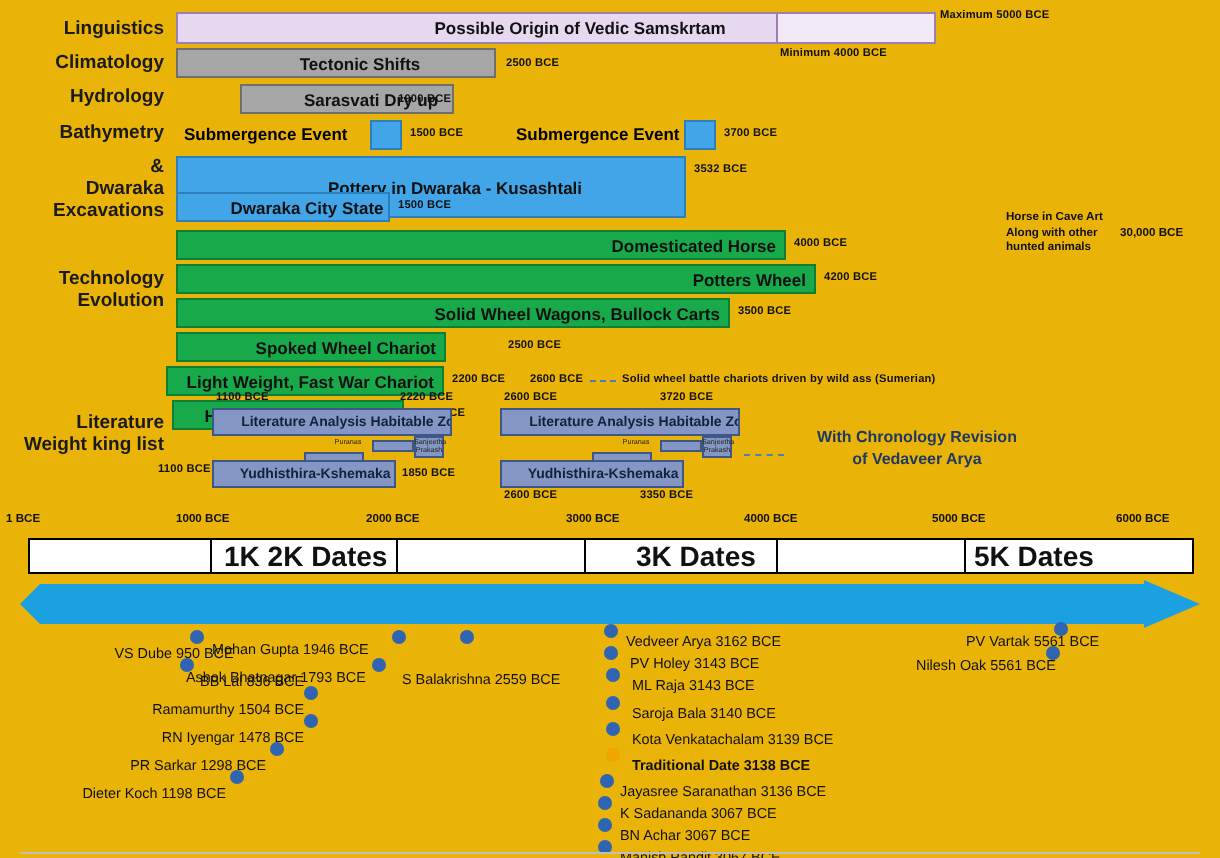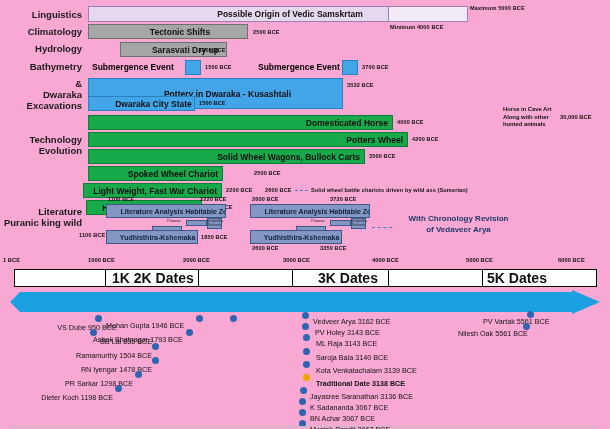--- a/index.html
+++ b/index.html
@@ -10,21 +10,21 @@
   }
   body {
     font-family: "Liberation Sans", sans-serif;
     color: #000000;
   }
   #stage {
     position: relative;
     width: 610px;
     height: 429px;
     overflow: hidden;
-    background: #f9a8d4;
+    background: #eab308;
   }
   .abs { position: absolute; }
 
   
   .rowlabel {
     font-size: 9.5px;
     font-weight: bold;
     color: #1a1a1a;
     text-align: right;
     line-height: 11px;
@@ -137,21 +137,21 @@
   <div class="abs rowlabel" style="left:2px; top:9px; width:80px;">Linguistics</div>
   <div class="abs rowlabel" style="left:2px; top:26px; width:80px;">Climatology</div>
   <div class="abs rowlabel" style="left:2px; top:43px; width:80px;">Hydrology</div>
   <div class="abs rowlabel" style="left:2px; top:61px; width:80px;">Bathymetry</div>
   <div class="abs rowlabel" style="left:2px; top:78px; width:80px;">&amp;
 Dwaraka
 Excavations</div>
   <div class="abs rowlabel" style="left:2px; top:134px; width:80px;">Technology
 Evolution</div>
   <div class="abs rowlabel" style="left:2px; top:206px; width:80px;">Literature
-Puranic king wild</div>
+Weight king list</div>
 
   <div class="abs bar lilac center" style="left:88px; top:6px; width:380px; height:16px;">
     <span>Possible Origin of Vedic Samskrtam</span>
   </div>
   <div class="abs bar hollowlilac" style="left:388px; top:6px; width:80px; height:16px;"></div>
   <div class="abs ann two" style="left:390px; top:24px;">Minimum
 4000 BCE</div>
   <div class="abs ann two" style="left:470px; top:5px;">Maximum
 5000 BCE</div>
 
@@ -315,20 +315,23 @@
   <div class="abs" style="left:106px; top:314px;">
     <span class="scholar">Mohan Gupta 1946 BCE</span>
   </div>
   <div class="abs dot" style="left:196px; top:315px;"></div>
 
   <div class="abs" style="left:93px; top:328px;">
     <span class="scholar">Ashok Bhatnagar 1793 BCE</span>
   </div>
   <div class="abs dot" style="left:186px; top:329px;"></div>
 
+  <div class="abs" style="left:201px; top:329px;">
+    <span class="scholar">S Balakrishna 2559 BCE</span>
+  </div>
   <div class="abs dot" style="left:230px; top:315px;"></div>
 
   <div class="abs dot" style="left:302px; top:312px;"></div>
   <div class="abs" style="left:313px; top:310px;">
     <span class="scholar">Vedveer Arya 3162 BCE</span>
   </div>
 
   <div class="abs dot" style="left:302px; top:323px;"></div>
   <div class="abs" style="left:315px; top:321px;">
     <span class="scholar">PV Holey 3143 BCE</span>

